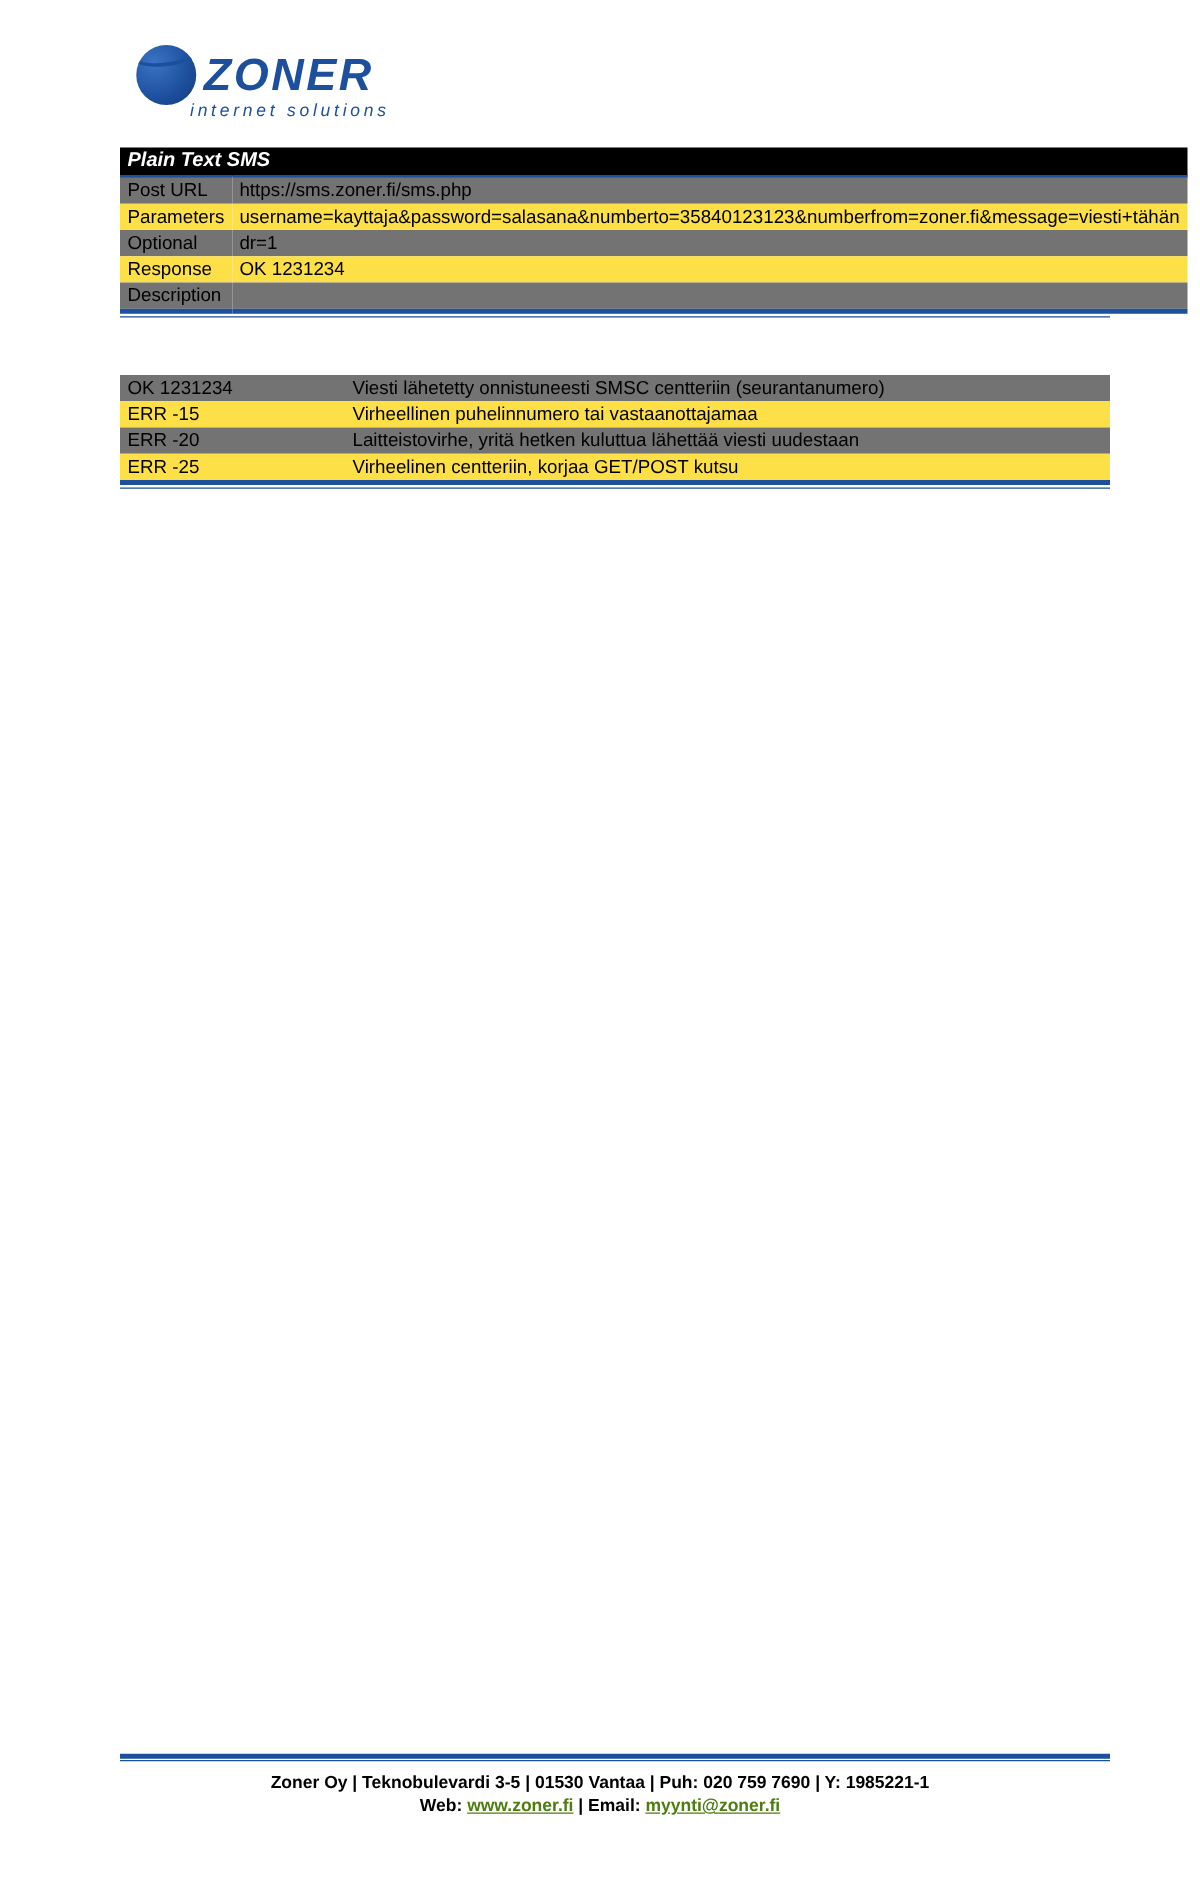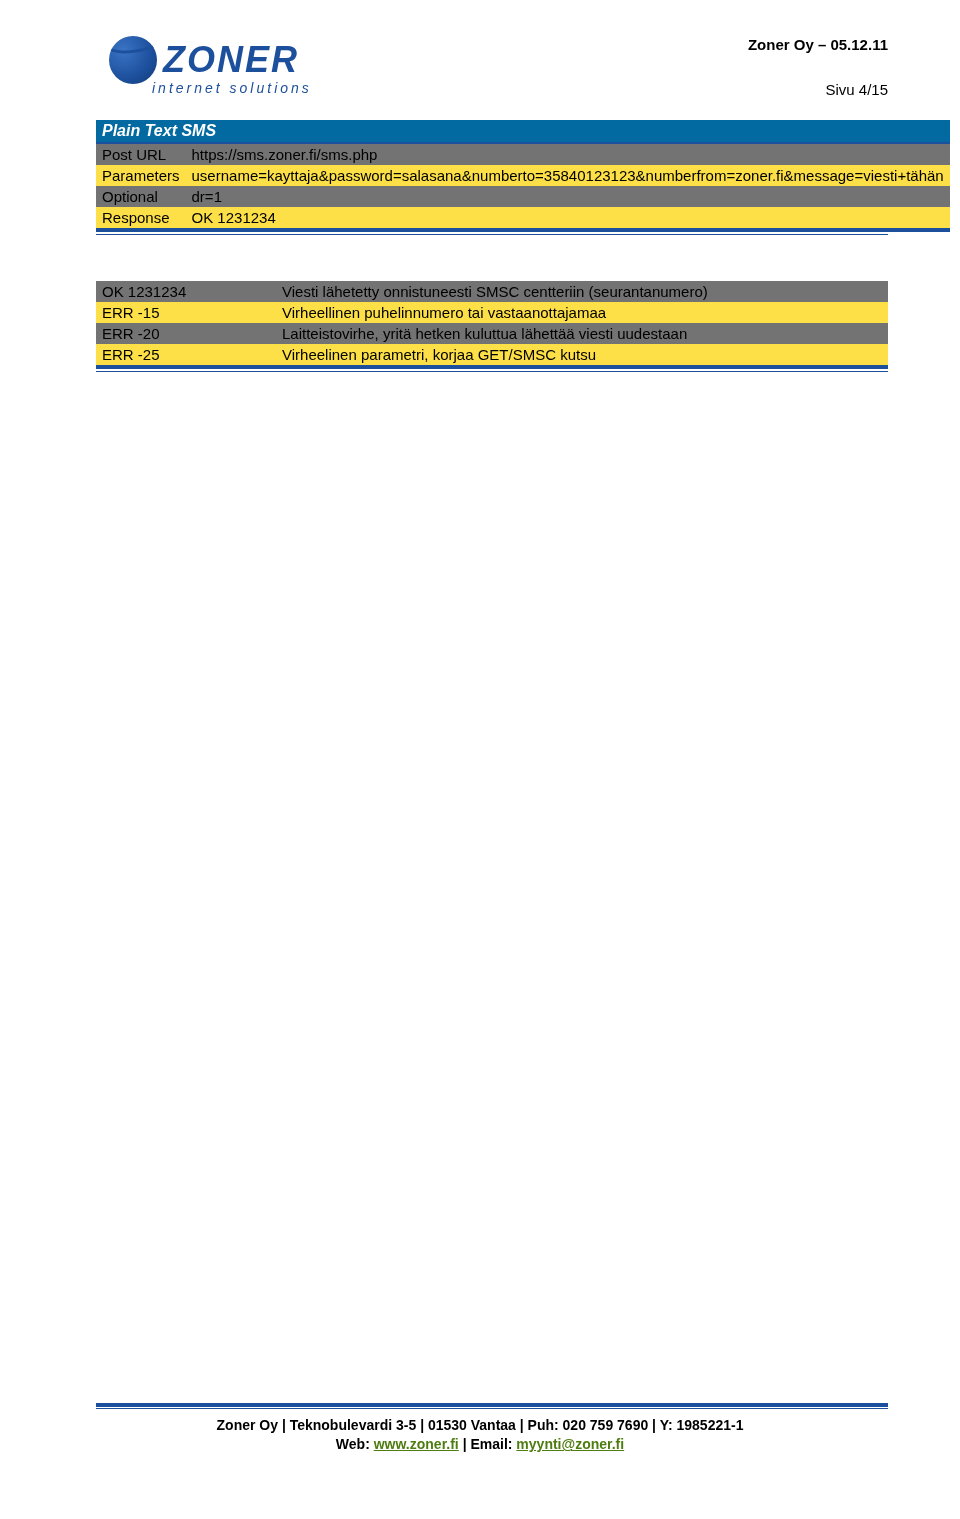--- a/index.html
+++ b/index.html
@@ -11,21 +11,21 @@
     height: 1519px;
     background: #fff;
     position: relative;
   }
   .page {
     padding: 36px 72px 0 96px;
   }
   .header-row {
     display: flex;
     justify-content: space-between;
-    align-items: flex-start;
+    align-items: flex-end;
   }
   .logo {
     display: flex;
     flex-direction: column;
     align-items: center;
   }
   .logo-top {
     display: flex;
     align-items: center;
     gap: 6px;
@@ -81,21 +81,21 @@
     margin-top: 22px;
     border-collapse: collapse;
     font-size: 15px;
   }
   .tbl td, .tbl th {
     padding: 2px 6px;
     vertical-align: top;
     text-align: left;
   }
   .tbl-head {
-    background: #0369a1;
+    background: #000000;
     color: #fff;
     font-weight: bold;
     font-style: italic;
     font-size: 16px;
   }
   .tbl-head th, .tbl-head td {
     border-bottom: 2px solid #1c4f9c;
   }
   .row-odd { background: #737373; }
   .row-even { background: #fde047; }
@@ -136,24 +136,20 @@
   <div class="header-row">
     <div class="logo">
       <div class="logo-top">
         <div class="logo-globe"></div>
         <div class="logo-text">
           <span class="logo-word">ZONER</span>
         </div>
       </div>
       <span class="logo-sub">internet solutions</span>
     </div>
-    <div class="header-right">
-      <span>Zoner Oy – 05.12.11</span>
-      <span class="pagenum">Sivu 4/15</span>
-    </div>
   </div>
 
   <div class="tbl-wrap">
     <table class="tbl tbl1">
       <tbody>
           <tr class="tbl-head">
             <th colspan="2">Plain Text SMS</th>
           </tr>
       <tr class="row-odd">
         <td class="label">Post URL</td>
@@ -164,20 +160,24 @@
         <td>username=kayttaja&amp;password=salasana&amp;numberto=35840123123&amp;numberfrom=zoner.fi&amp;message=viesti+tähän</td>
       </tr>
       <tr class="row-odd">
         <td class="label">Optional</td>
         <td>dr=1</td>
       </tr>
       <tr class="row-even">
         <td class="label">Response</td>
         <td>OK 1231234</td>
       </tr>
+      <tr class="row-odd">
+        <td class="label">Description</td>
+        <td></td>
+      </tr>
       <tr>
             <td colspan="2" class="tbl-border-bottom" style="padding:0;height:0;"></td>
           </tr>
     </tbody>
       </table>
     <div class="under-rule"></div>
   </div>
 
   <div class="section-gap"></div>
 
@@ -191,21 +191,21 @@
       <tr class="row-even">
         <td class="code">ERR -15</td>
         <td>Virheellinen puhelinnumero tai vastaanottajamaa</td>
       </tr>
       <tr class="row-odd">
         <td class="code">ERR -20</td>
         <td>Laitteistovirhe, yritä hetken kuluttua lähettää viesti uudestaan</td>
       </tr>
       <tr class="row-even">
         <td class="code">ERR -25</td>
-        <td>Virheelinen parametri, korjaa GET/SMSC kutsu</td>
+        <td>Virheelinen centteriin, korjaa GET/POST kutsu</td>
       </tr>
       <tr>
             <td colspan="2" class="tbl-border-bottom" style="padding:0;height:0;"></td>
           </tr>
     </tbody>
       </table>
     <div class="under-rule"></div>
   </div>
 </div>
 

